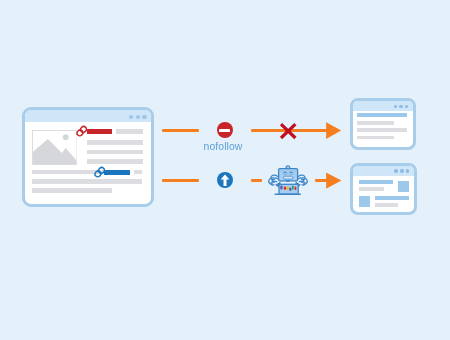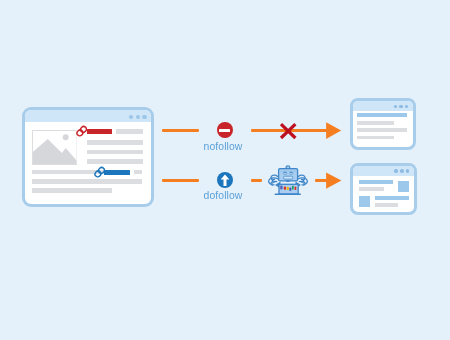--- a/index.html
+++ b/index.html
@@ -100,21 +100,20 @@
     </g>
   </svg>
 
   <div class="orange-line" style="left:162.3px;top:179.2px;width:36.6px;height:2.9px"></div>
 
   <div class="badge" style="left:216.9px;top:171.7px;width:16px;height:16.2px;background:#1b76bd">
     <svg width="16" height="16.2" viewBox="0 0 16 16.2">
       <path d="M8 2.6 L12.4 7.5 L9.5 7.5 L9.5 13.9 L6.5 13.9 L6.5 7.5 L3.6 7.5 Z" fill="#ffffff"></path>
     </svg>
   </div>
-  <div class="badge-text" style="left:183px;top:190.3px;width:80px">dofollow</div>
 
   <div class="orange-line" style="left:251.1px;top:179.2px;width:11px;height:2.9px"></div>
 
   <svg class="abs" style="left:266px;top:164px" width="44" height="34" viewBox="0 0 44 34">
 
     <g>
       <g fill="none" stroke="#3f86c8" stroke-width="1.3" stroke-linecap="round">
         <path d="M11.7 12.4 C9.4 10.6 6.2 10.9 5.2 12.8 C4.3 14.5 6.0 16.2 7.8 15.6"></path>
         <path d="M12.2 15.0 C9.2 13.2 4.2 13.6 3.0 16.0 C1.8 18.4 4.0 20.6 6.6 20.0"></path>
         <path d="M10.7 17.6 C8.3 17.0 5.0 17.8 4.8 19.4 C4.6 20.9 6.6 21.6 8.0 20.8"></path>

